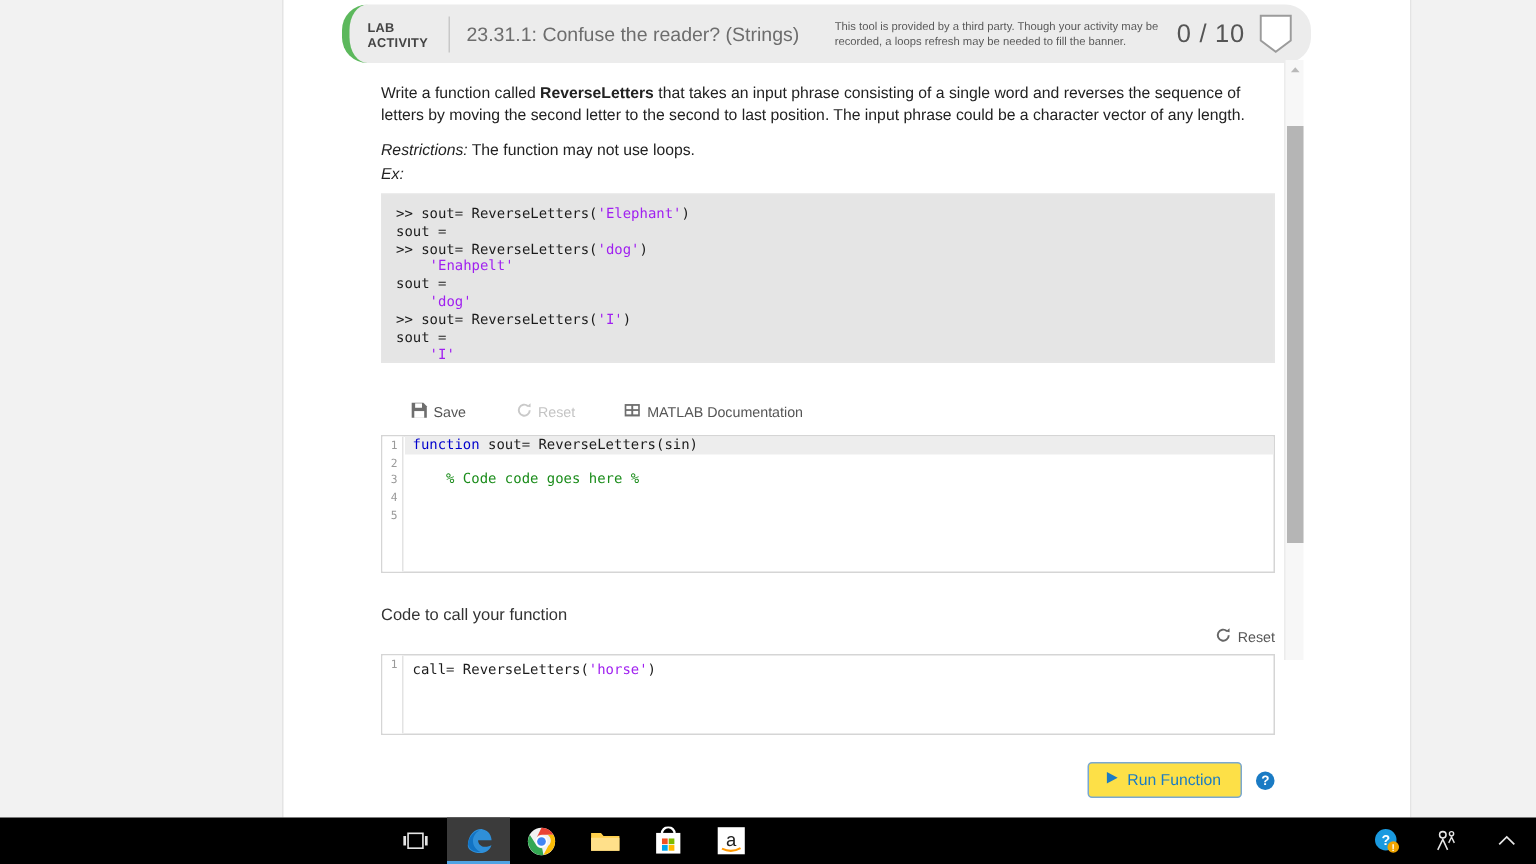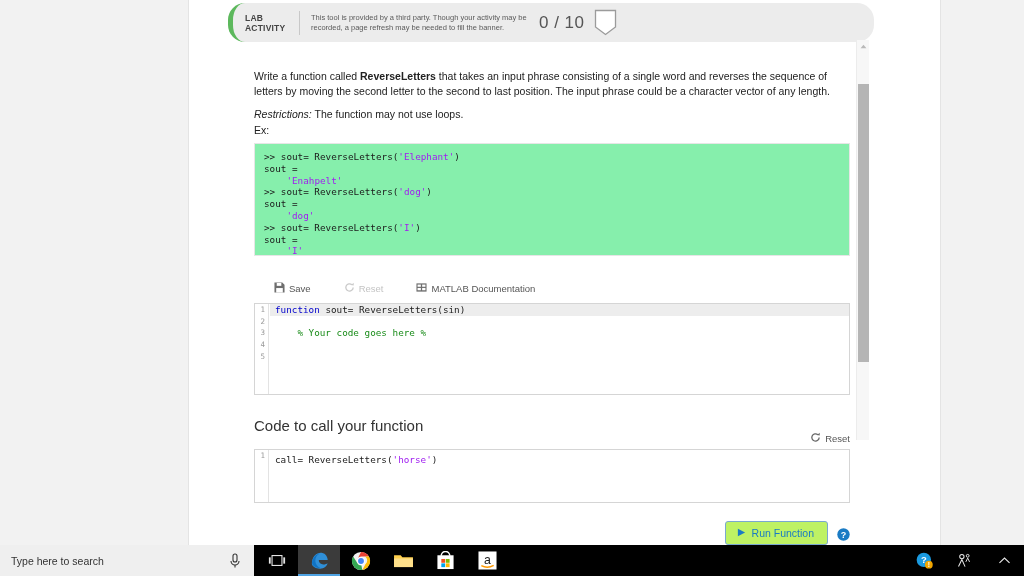--- a/index.html
+++ b/index.html
@@ -42,29 +42,29 @@
     font-size: 7.5px; color: #5a5a5a; line-height: 10px;
     width: 228px; flex: none; text-align: left; padding-right: 8px;
   }
   .lab-score { font-size: 17px; color: #555; flex: none; padding-right: 9px; letter-spacing: .5px; }
   .lab-badge { width: 23px; height: 27px; flex: none; margin-right: 12px; }
 
   
   .act-body { padding: 11px 24px 0 26px; }
   .prompt {
     font-size: 10.5px; color: #222; line-height: 14.5px;
-    margin: 16px 0 10px 0;
+    margin: 2px 0 10px 0;
   }
   .prompt b { font-weight: bold; }
   .restrictions { font-size: 10.5px; color: #222; margin: 0 0 4px 0; }
   .restrictions i { font-style: italic; }
-  .ex-label { font-size: 10.5px; color: #222; margin: 0 0 7px 0; }
+  .ex-label { font-size: 10.5px; color: #222; margin: 0 0 7px 0; font-style: italic; }
 
   .example-box {
-    background: #86efac;
+    background: #e5e5e5;
     border: 1px solid #e6e6e6;
     padding: 7px 0 9px 9px;
     margin: 0 0 26px 0;
     height: 113px;
   }
   .code-line {
     font-family: "DejaVu Sans Mono", monospace;
     font-size: 9.3px; line-height: 11.8px; color: #1a1a1a;
     white-space: pre;
   }
@@ -94,28 +94,28 @@
   }
   .eline.hl { background: #ededed; }
   .kw { color: #0000cc; }
   .cm { color: #1a8c1a; }
 
   .editor-fn { height: 92px; margin-bottom: 22px; }
   .editor-call { height: 54px; }
   .editor-pad { padding-top: 4px; }
 
   .sec-head2 { display: block; margin-bottom: 4px; position: relative; height: 28px; }
-  .sec-title2 { font-size: 15px; color: #333; position: absolute; left: 0; top: 0; }
+  .sec-title2 { font-size: 11px; color: #333; position: absolute; left: 0; top: 0; }
   .reset-right { position: absolute; right: 0; bottom: 0; display: flex; align-items: center; gap: 4px; font-size: 9.5px; color: #555; cursor: pointer; }
 
   .run-row { display: flex; justify-content: flex-end; align-items: center; gap: 9px; margin-top: 18px; padding-bottom: 10px; }
   .run-btn {
     display: flex; align-items: center; gap: 6px;
     border: 1px solid #7aa8d0; border-radius: 3px;
-    background: #bef264; color: #1a7bc4;
+    background: #fde047; color: #1a7bc4;
     font-size: 10.5px; padding: 5px 13px 5px 11px; cursor: pointer;
   }
   .help-dot { width: 13px; height: 13px; flex: none; cursor: pointer; }
 
   
   .scroll-track { position: absolute; left: 856px; top: 40px; width: 13px; height: 400px; background: #f7f7f7; border-left: 1px solid #ececec; }
   .scroll-up { position: absolute; left: 0; top: 0; width: 13px; height: 13px; display: flex; align-items: center; justify-content: center; }
   .scroll-thumb { position: absolute; left: 1px; top: 44px; width: 11px; height: 278px; background: #b5b5b5; }
 
   
@@ -145,23 +145,24 @@
   <div class="page-divider-r"></div>
 
   <div class="activity">
 
     <div class="lab-header">
       <div class="lab-tag">
         <div>LAB</div>
         <div>ACTIVITY</div>
       </div>
       <div class="lab-sep"></div>
+      <div class="lab-title">23.31.1: Confuse the reader? (Strings)</div>
       <div class="lab-disclaimer">
         <div>This tool is provided by a third party. Though your activity may be</div>
-        <div>recorded, a page refresh may be needed to fill the banner.</div>
+        <div>recorded, a loops refresh may be needed to fill the banner.</div>
       </div>
       <div class="lab-score">0 / 10</div>
       <div class="lab-badge">
         <svg viewBox="0 0 23 27" width="23" height="27">
           <path d="M1.5 1.5 H21.5 V18 L11.5 25.5 L1.5 18 Z" fill="#ffffff" stroke="#9b9b9b" stroke-width="1.3"></path>
         </svg>
       </div>
     </div>
 
     <div class="act-body">
@@ -172,22 +173,22 @@
 
       <p class="restrictions">
         <i>Restrictions:</i><span> The function may not use loops.</span>
       </p>
 
       <p class="ex-label">Ex:</p>
 
       <div class="example-box" id="example-box">
           <div class="code-line"><span>&gt;&gt; sout= ReverseLetters(</span><span class="str">'Elephant'</span><span>)</span></div>
           <div class="code-line"><span>sout =</span></div>
+          <div class="code-line"><span>&gt;&gt; sout= ReverseLetters(</span><span class="str">'dog'</span><span>)</span></div>
           <div class="code-line"><span>    </span><span class="str">'Enahpelt'</span></div>
-          <div class="code-line"><span>&gt;&gt; sout= ReverseLetters(</span><span class="str">'dog'</span><span>)</span></div>
           <div class="code-line"><span>sout =</span></div>
           <div class="code-line"><span>    </span><span class="str">'dog'</span></div>
           <div class="code-line"><span>&gt;&gt; sout= ReverseLetters(</span><span class="str">'I'</span><span>)</span></div>
           <div class="code-line"><span>sout =</span></div>
           <div class="code-line"><span>    </span><span class="str">'I'</span></div>
         </div>
 
       <div class="sec-head">
         <div class="tool-links">
 
@@ -232,21 +233,21 @@
         <div class="gutter" id="fn-gutter">
             <div class="ln">1</div>
             <div class="ln">2</div>
             <div class="ln">3</div>
             <div class="ln">4</div>
             <div class="ln">5</div>
           </div>
         <div class="elines" id="fn-lines">
             <div class="eline hl"><span class="kw">function</span><span> sout= ReverseLetters(sin)</span></div>
             <div class="eline">&nbsp;</div>
-            <div class="eline"><span class="cm">    % Your code goes here %</span></div>
+            <div class="eline"><span class="cm">    % Code code goes here %</span></div>
             <div class="eline">&nbsp;</div>
           </div>
       </div>
 
       <div class="sec-head2">
         <div class="sec-title2">Code to call your function</div>
         <div class="reset-right">
           <span>
             <svg viewBox="0 0 12 12" width="11" height="11">
               <path d="M10 6 A4 4 0 1 1 8.6 2.9" fill="none" stroke="#666" stroke-width="1.4"></path>
@@ -290,30 +291,20 @@
     <div class="scroll-up">
       <svg viewBox="0 0 9 6" width="7" height="5">
           <path d="M4.5 0.8 L8.2 5.2 L0.8 5.2 Z" fill="#b9b9b9"></path>
         </svg>
     </div>
     <div class="scroll-thumb"></div>
   </div>
 
   <div class="taskbar">
 
-    <div class="search-box">
-      <div class="search-text">Type here to search</div>
-      <div class="mic">
-        <svg viewBox="0 0 16 18" width="16" height="18">
-          <rect x="6" y="2" width="4" height="8" rx="2" fill="none" stroke="#333" stroke-width="1.1"></rect>
-          <path d="M4 9 A4 4 0 0 0 12 9" fill="none" stroke="#333" stroke-width="1.1"></path>
-          <line x1="8" y1="13" x2="8" y2="15.5" stroke="#333" stroke-width="1.1"></line>
-        </svg>
-      </div>
-    </div>
 
     <div class="tb-icons">
 
       <div class="tb-item">
         <svg viewBox="0 0 20 16" width="18" height="15">
           <rect x="4.5" y="2.5" width="11" height="11" fill="none" stroke="#e6e6e6" stroke-width="1.2"></rect>
           <rect x="1" y="4.5" width="2" height="7" fill="#e6e6e6"></rect>
           <rect x="17" y="4.5" width="2" height="7" fill="#e6e6e6"></rect>
         </svg>
       </div>

